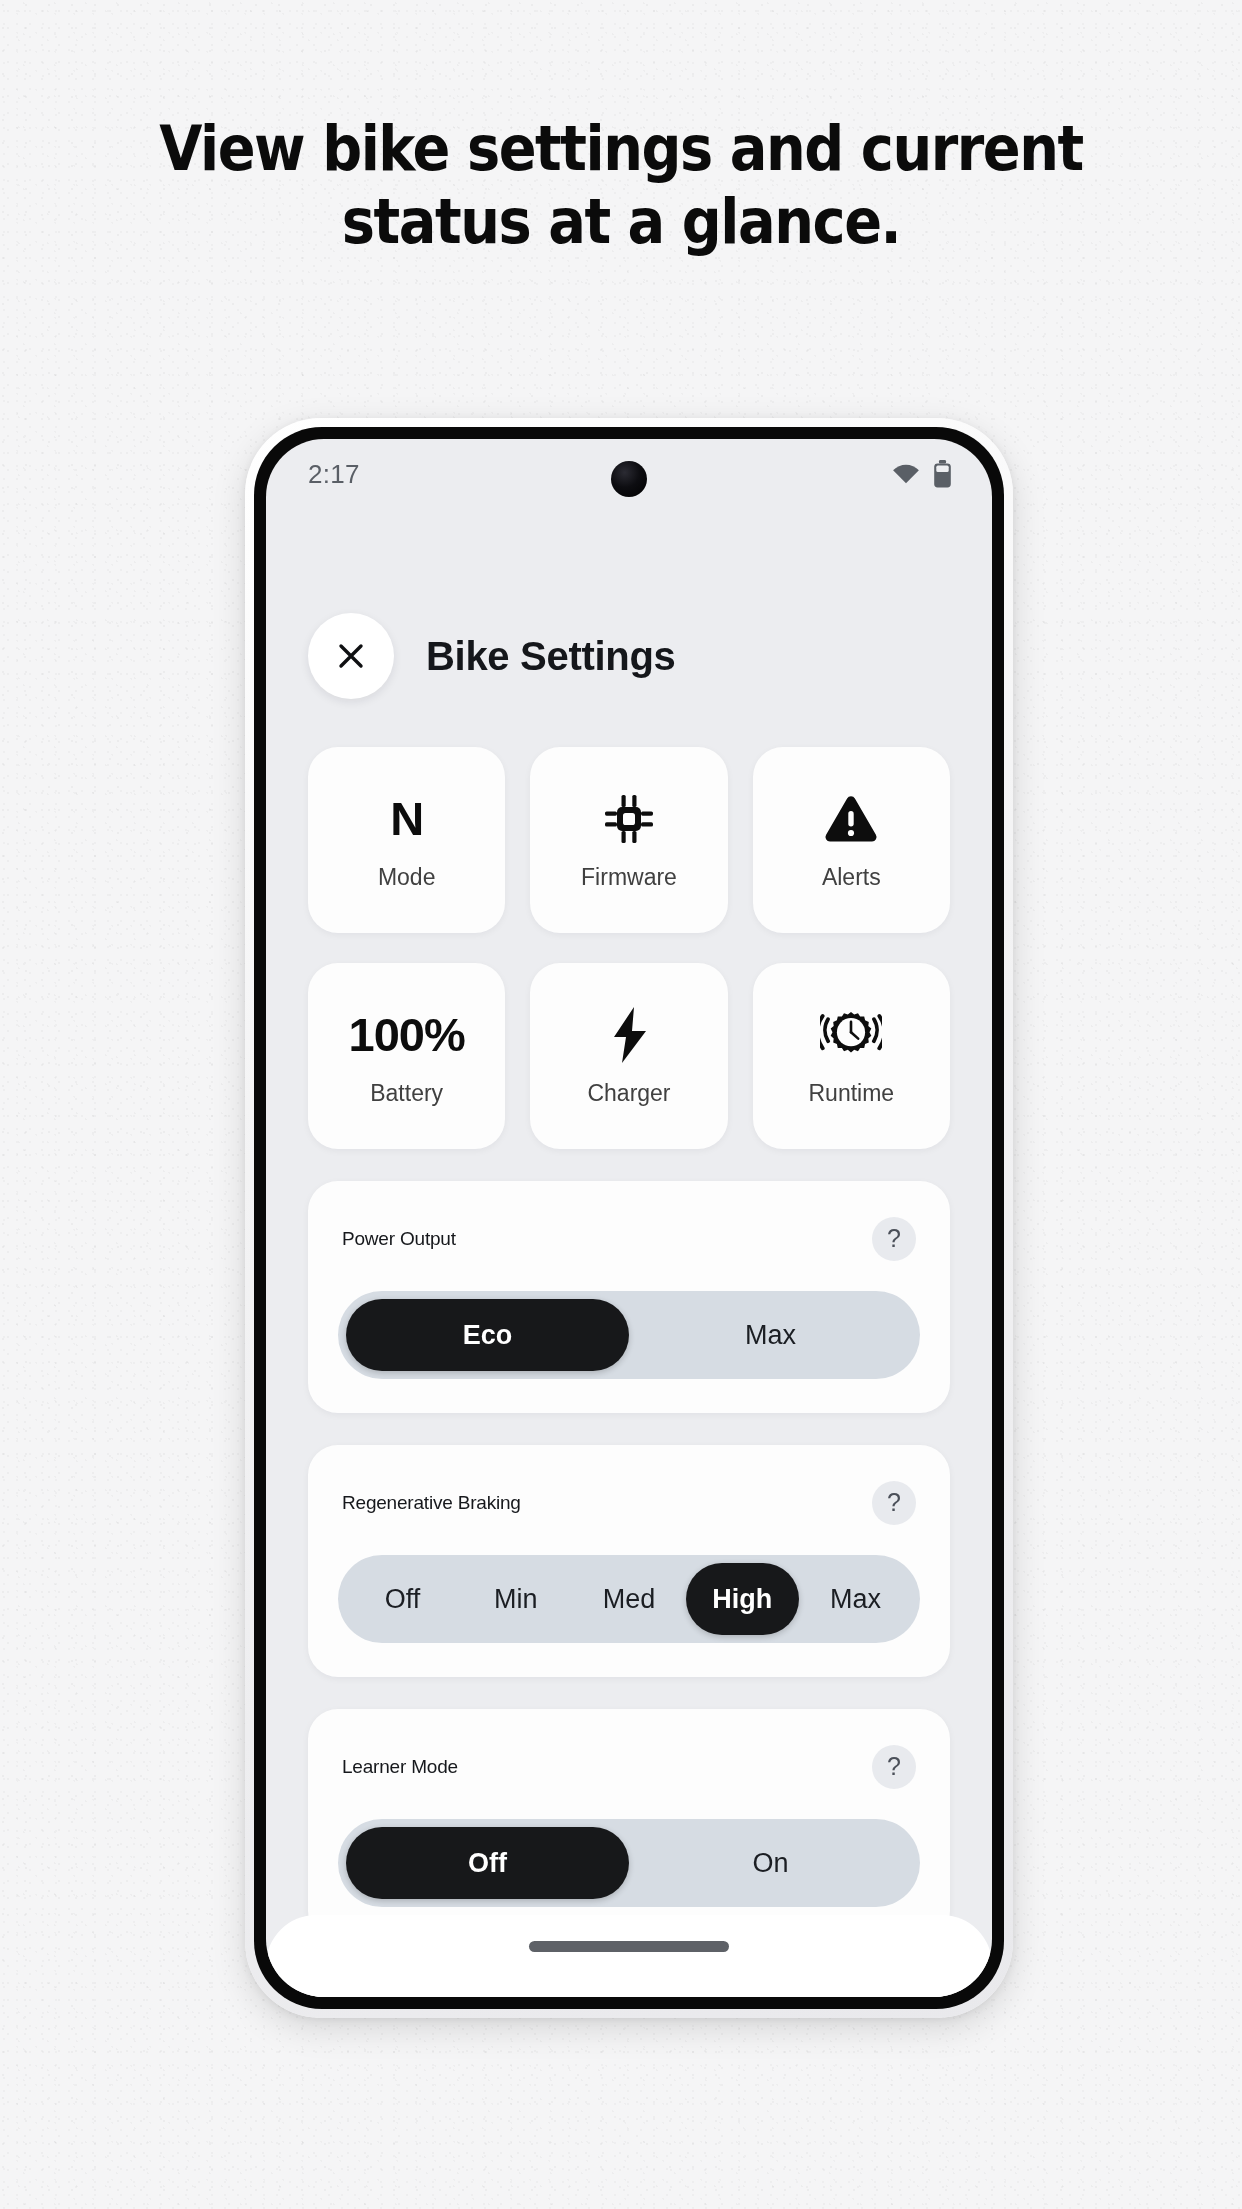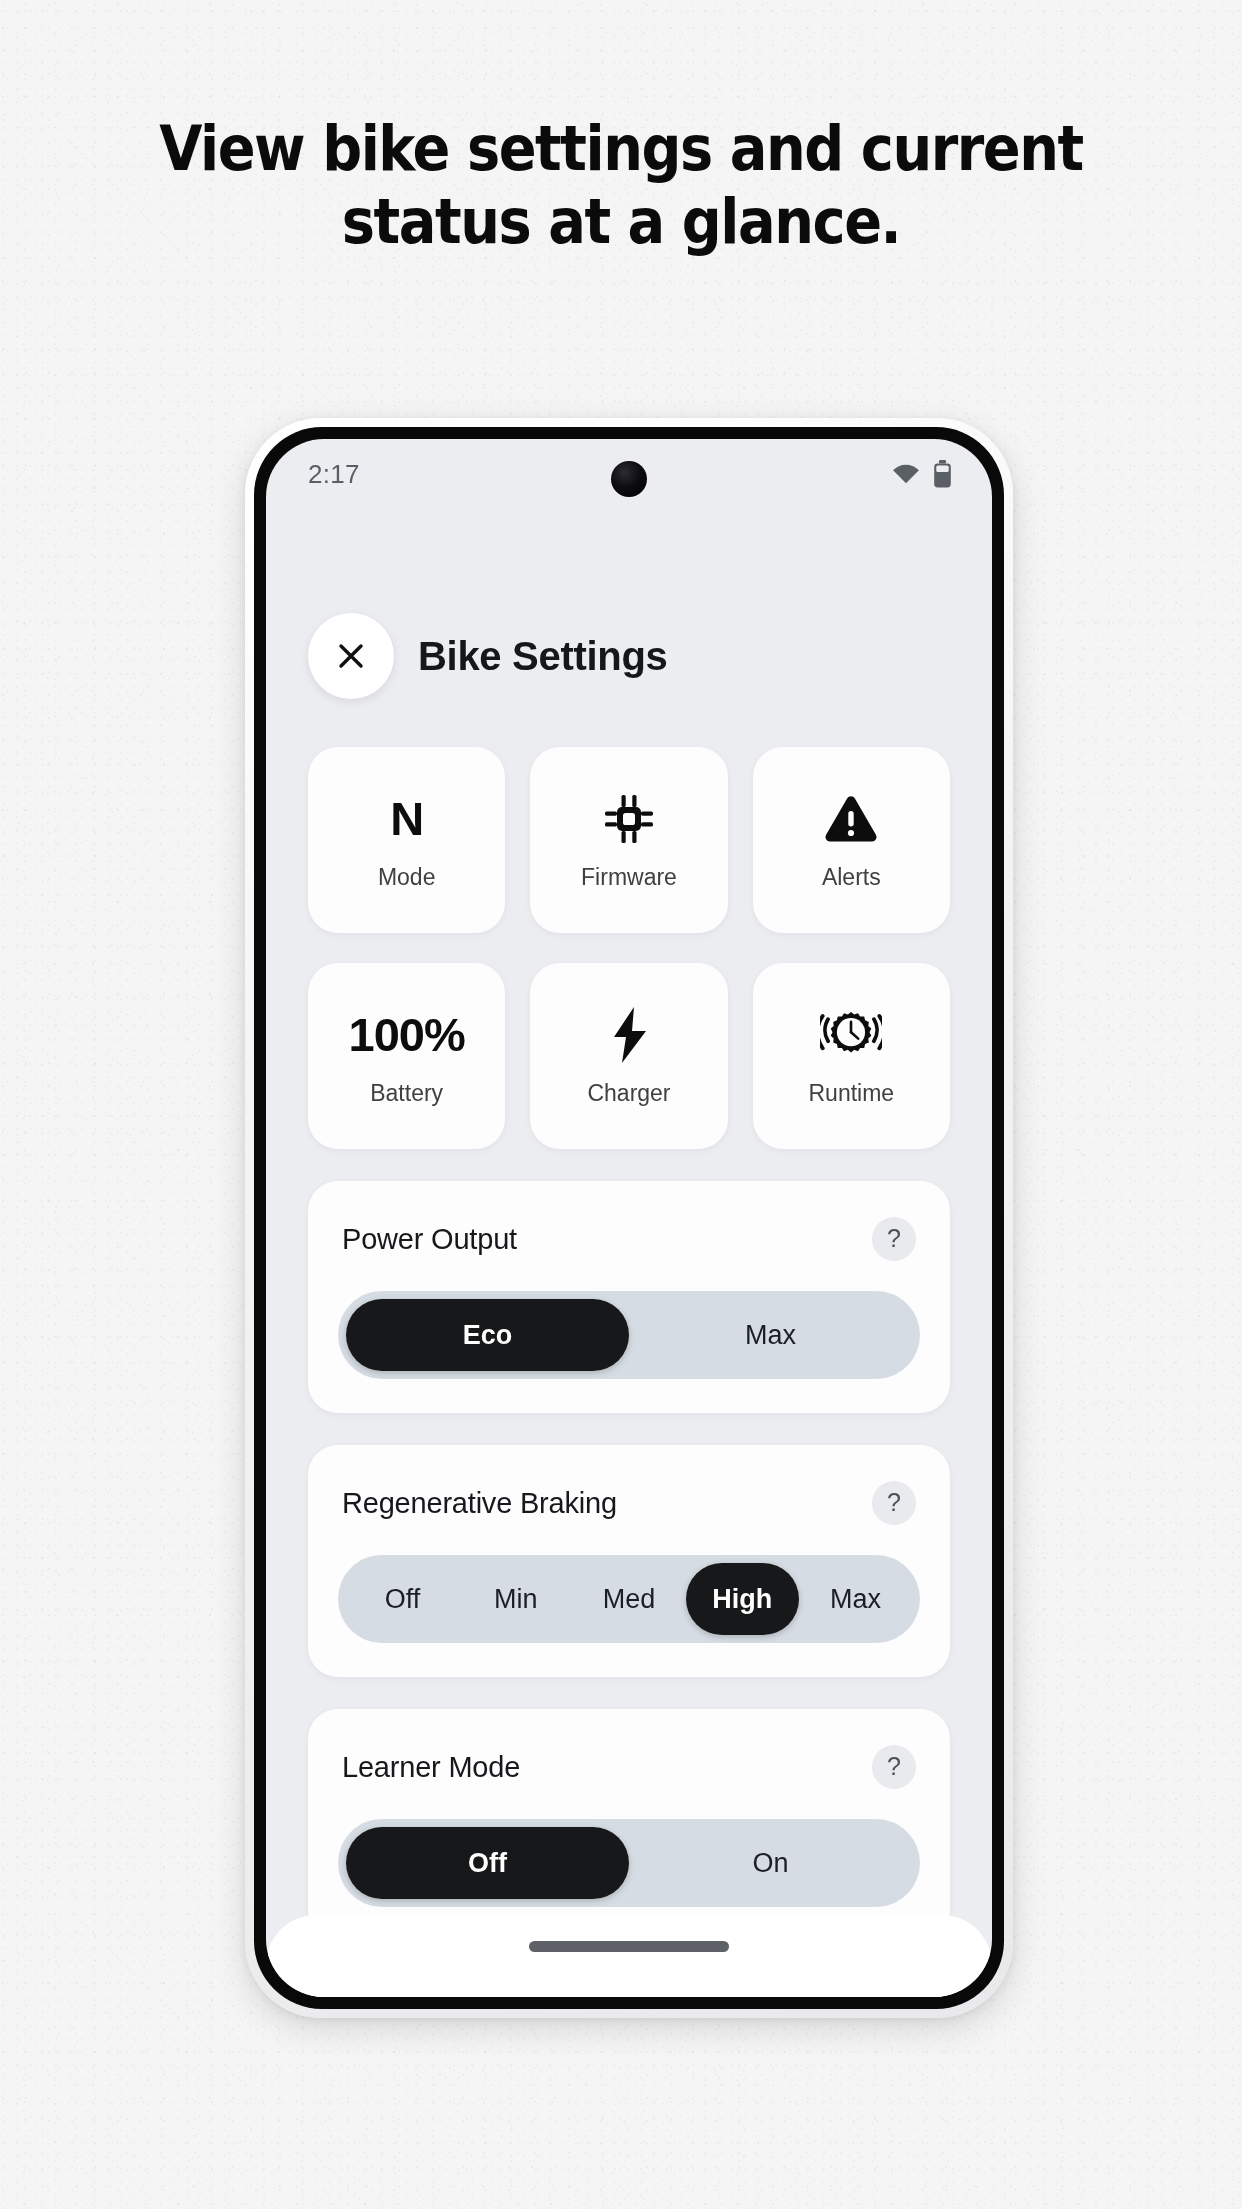--- a/index.html
+++ b/index.html
@@ -108,21 +108,21 @@
     color: #5a5f66;
     letter-spacing: .3px;
   }
   .status-icons { display: flex; align-items: center; gap: 12px; }
   .status-icons svg { display: block; }
 
   
   .app-header {
     display: flex;
     align-items: center;
-    gap: 24px;
+    gap: 32px;
     padding: 104px 0 0 42px;
   }
   .close-btn {
     width: 86px;
     height: 86px;
     border-radius: 50%;
     background: #ffffff;
     border: none;
     display: flex;
     align-items: center;
@@ -196,21 +196,21 @@
     box-shadow: 0 2px 7px rgba(20,25,40,.05);
   }
   .setting-head {
     display: flex;
     align-items: center;
     justify-content: space-between;
     padding: 0 4px 0 4px;
     margin-bottom: 30px;
   }
   .setting-title {
-    font-size: 29px;
+    font-size: 19px;
     font-weight: 400;
     color: #16181c;
     letter-spacing: -.2px;
   }
   .help-badge {
     width: 44px;
     height: 44px;
     border-radius: 50%;
     background: #e8eaee;
     border: none;

